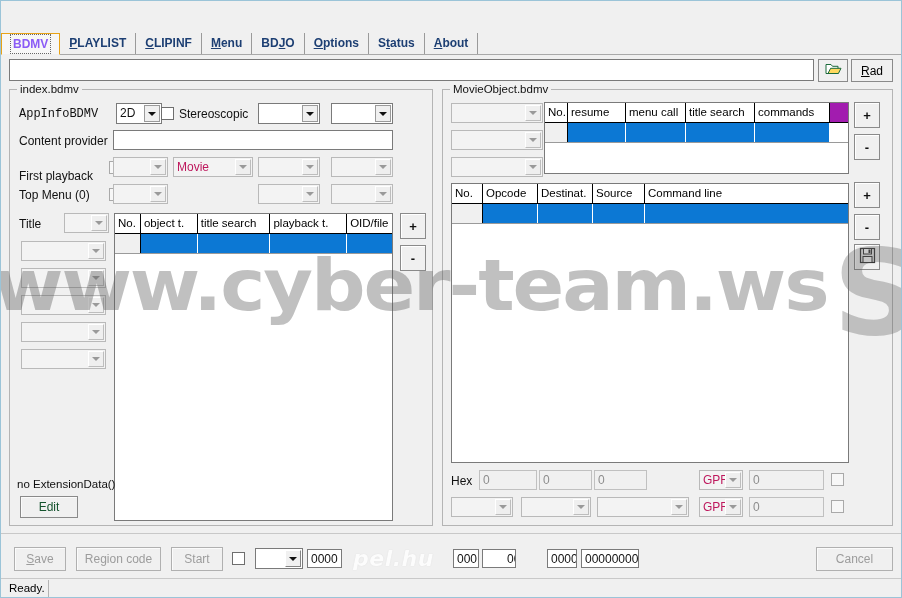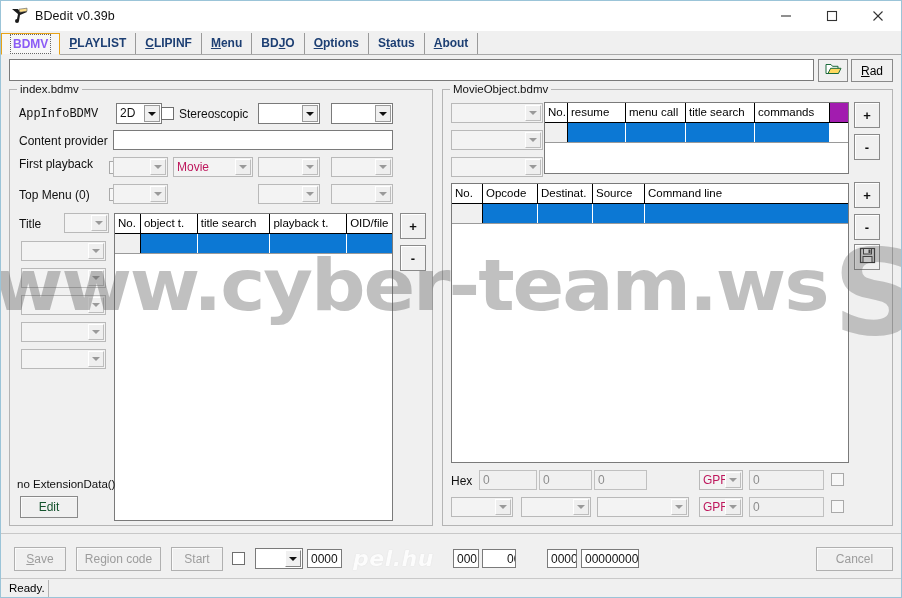--- a/index.html
+++ b/index.html
@@ -212,47 +212,20 @@
     font-size:22px;color:rgba(255,255,255,.92);
     text-shadow:0 0 1px rgba(210,210,210,.9);
     pointer-events:none;z-index:60;letter-spacing:.5px;
   }
 </style>
 </head>
 <body>
 
 <div id="app">
 
-  <div class="titlebar">
-    <div class="title-icon">
-      <svg width="22" height="20" viewBox="0 0 22 20">
-        <path d="M4 3 L10 3 L12 6 L18 4 L19 6 L12 9 L11 15 Q11 17 9 17 Q7 17 7 15 Q7 13 9 13 L10 8 Z" fill="#1b1b1b"></path>
-        <path d="M11 3.2 L19 2.2 L19 5.2 L12 6.3 Z" fill="#ffe08a" stroke="#555" stroke-width=".6"></path>
-      </svg>
-    </div>
-    <span class="title-text">BDedit v0.39b</span>
-    <div class="wincontrols">
-      <div class="wc">
-        <svg width="12" height="12">
-            <line x1="1" y1="6" x2="11" y2="6" stroke="#333" stroke-width="1.1"></line>
-          </svg>
-      </div>
-      <div class="wc">
-        <svg width="12" height="12">
-            <rect x="1.5" y="1.5" width="9" height="9" fill="none" stroke="#333" stroke-width="1.1"></rect>
-          </svg>
-      </div>
-      <div class="wc">
-        <svg width="12" height="12">
-            <line x1="1.5" y1="1.5" x2="10.5" y2="10.5" stroke="#333" stroke-width="1.1"></line>
-            <line x1="10.5" y1="1.5" x2="1.5" y2="10.5" stroke="#333" stroke-width="1.1"></line>
-          </svg>
-      </div>
-    </div>
-  </div>
 
   <div class="tabstrip">
     <div class="tab sel">
       <span class="inner"><span>BDMV</span></span>
     </div>
     <div class="tab"><span class="u">P</span><span>LAYLIST</span></div>
     <div class="tab"><span class="u">C</span><span>LIPINF</span></div>
     <div class="tab"><span class="u">M</span><span>enu</span></div>
     <div class="tab"><span>BD</span><span class="u">J</span><span>O</span></div>
     <div class="tab"><span class="u">O</span><span>ptions</span></div>
@@ -298,21 +271,21 @@
   <div class="combo flatarrow" style="left:330px;top:102px;width:62px;height:21px;">
     <span></span>
     <span class="arrowbtn">
         <i class="tri"></i>
       </span>
   </div>
 
   <div class="lbl" style="left:18px;top:133px;">Content provider</div>
   <div class="txt" style="left:112px;top:129px;width:280px;height:20px;"></div>
 
-  <div class="lbl" style="left:18px;top:156px;">First playback</div>
+  <div class="lbl" style="left:18px;top:168px;">First playback</div>
   <div class="chk dis" style="left:108px;top:160px;"></div>
   <div class="combo dis" style="left:112px;top:156px;width:55px;height:20px;">
     <span></span>
     <span class="arrowbtn">
         <i class="tri dis"></i>
       </span>
   </div>
   <div class="combo dis" style="left:172px;top:156px;width:80px;height:20px;">
     <span>Movie</span>
     <span class="arrowbtn">

